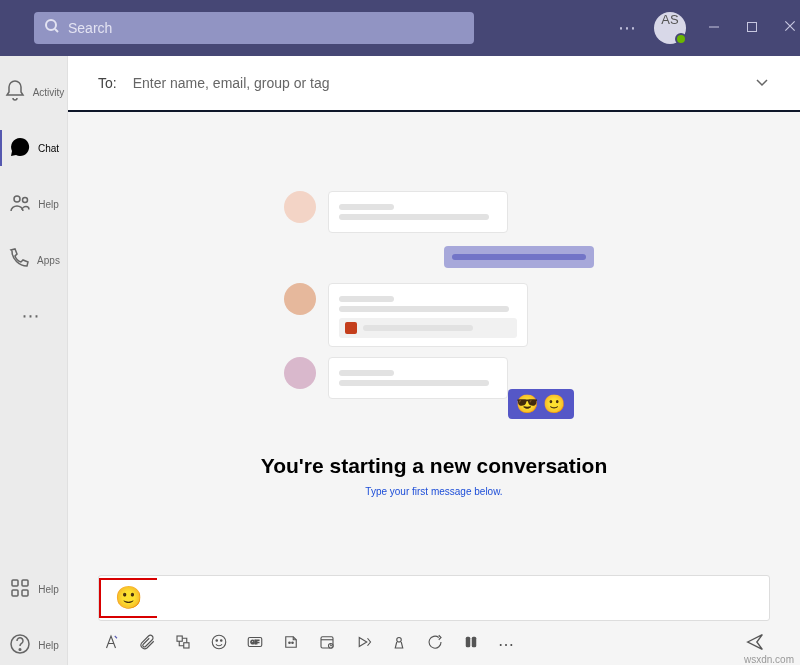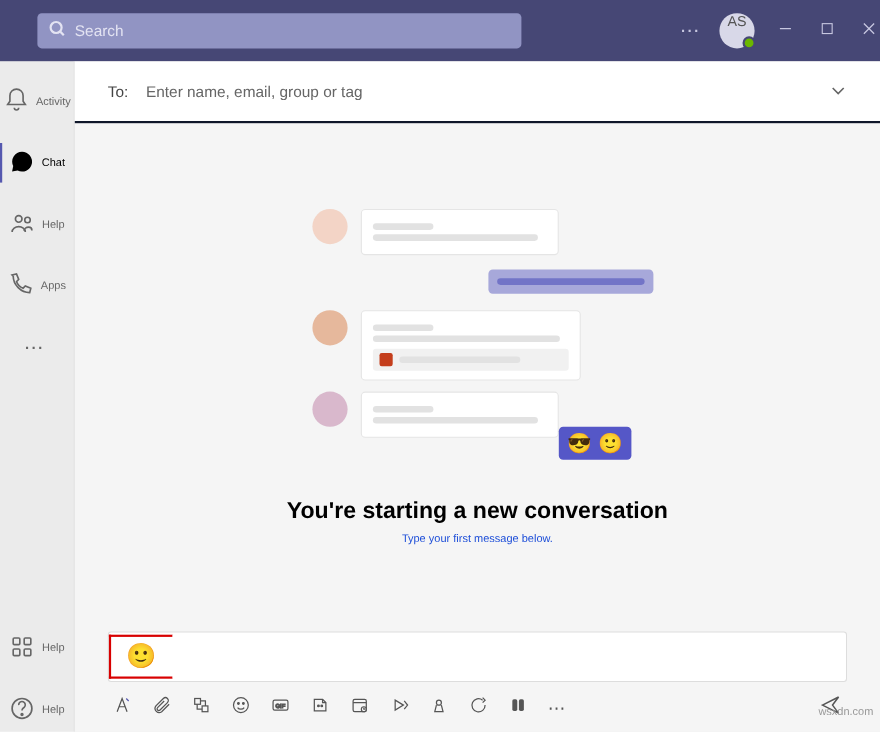--- a/index.html
+++ b/index.html
@@ -45,21 +45,21 @@
   .headline { font-size: 21px; font-weight: 700; color: #000000; margin-top: 45px; }
   .subline { font-size: 10px; color: #1d4ed8; margin-top: 8px; }
   .compose-area { padding: 0 30px 16px 30px; }
   .redbox { border: 2px solid #d80000; padding: 4px; display: inline-flex; align-items: center; justify-content: center; height: 40px; width: 58px; background:#fff; border-right:none;}
   .compose-full { background:#fff; flex:1; height:40px; border:1px solid #fff;}
   .compose-container{ background:#fff; display:flex; align-items:center; border:1px solid #ddd; border-radius:3px; height:46px; padding-left:0;}
   .toolbar { display: flex; align-items: center; gap: 18px; padding: 10px 4px 0 4px; color: #555; }
   .toolbar svg { width: 18px; height: 18px; cursor: pointer; }
   .tb-spacer { flex: 1; }
   .send svg { width: 22px; height: 22px; }
-  .watermark { position: absolute; bottom: 12px; right: 6px; font-size: 10px; color: #999; }
+  .watermark { position: absolute; bottom: 0; right: 6px; font-size: 10px; color: #999; }
 </style>
 </head>
 <body>
 
 <div class="titlebar">
   <div class="nav-arrows">
     <div class="arrow-btn">
       <svg viewBox="0 0 16 16" fill="none" stroke="currentColor" stroke-width="2">
           <path d="M10 3 5 8l5 5"></path>
         </svg>

